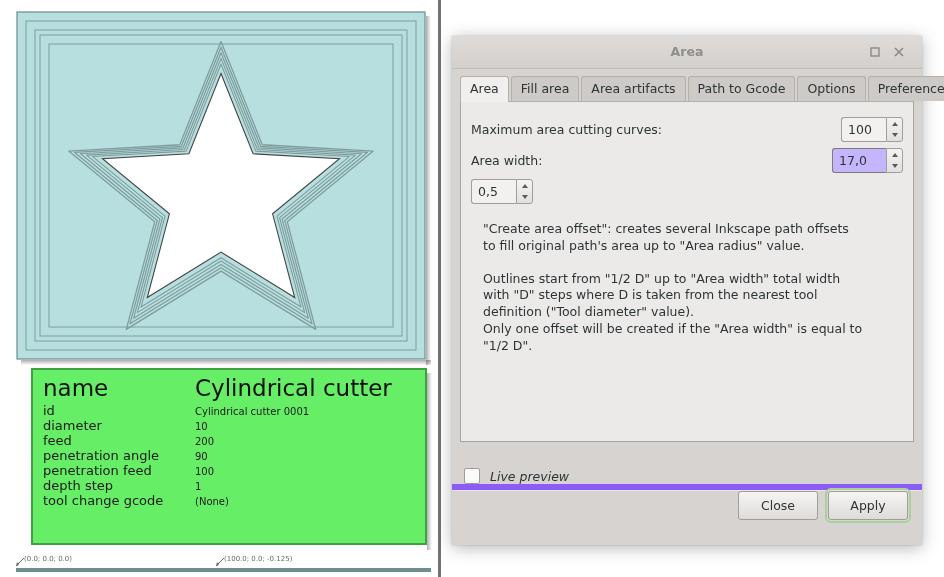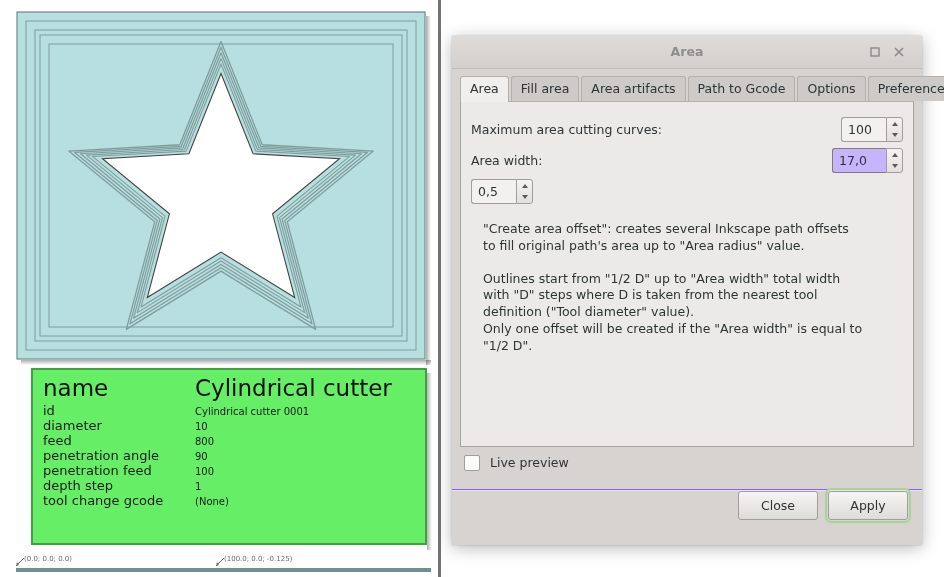--- a/index.html
+++ b/index.html
@@ -272,24 +272,25 @@
     line-height: 16.8px;
   }
   #description p { margin: 0 0 16px 0; }
   #description p:last-child { margin-bottom: 0; }
 
   
   #livepreview-row {
     flex: none;
     height: 34px;
     display: flex;
-    align-items: flex-start;
+    align-items: flex-end;
     padding: 0 12px;
-    border-bottom: 1px solid #8b5cf6;
+    border-bottom: 6px solid #8b5cf6;
     margin-top: 8px;
+    font-style: italic;
   }
   .checkbox-box {
     width: 14px; height: 14px;
     background: #fbfbfa;
     border: 1px solid #a19d9a;
     border-radius: 2px;
     margin-right: 10px;
     cursor: pointer;
     flex: none;
   }
@@ -364,21 +365,21 @@
         <div class="tool-row">
           <div class="tr-key">id</div>
           <div class="tr-val">Cylindrical cutter 0001</div>
         </div>
         <div class="tool-row">
           <div class="tr-key">diameter</div>
           <div class="tr-val">10</div>
         </div>
         <div class="tool-row">
           <div class="tr-key">feed</div>
-          <div class="tr-val">800</div>
+          <div class="tr-val">200</div>
         </div>
         <div class="tool-row">
           <div class="tr-key">penetration angle</div>
           <div class="tr-val">90</div>
         </div>
         <div class="tool-row">
           <div class="tr-key">penetration feed</div>
           <div class="tr-val">100</div>
         </div>
         <div class="tool-row">

